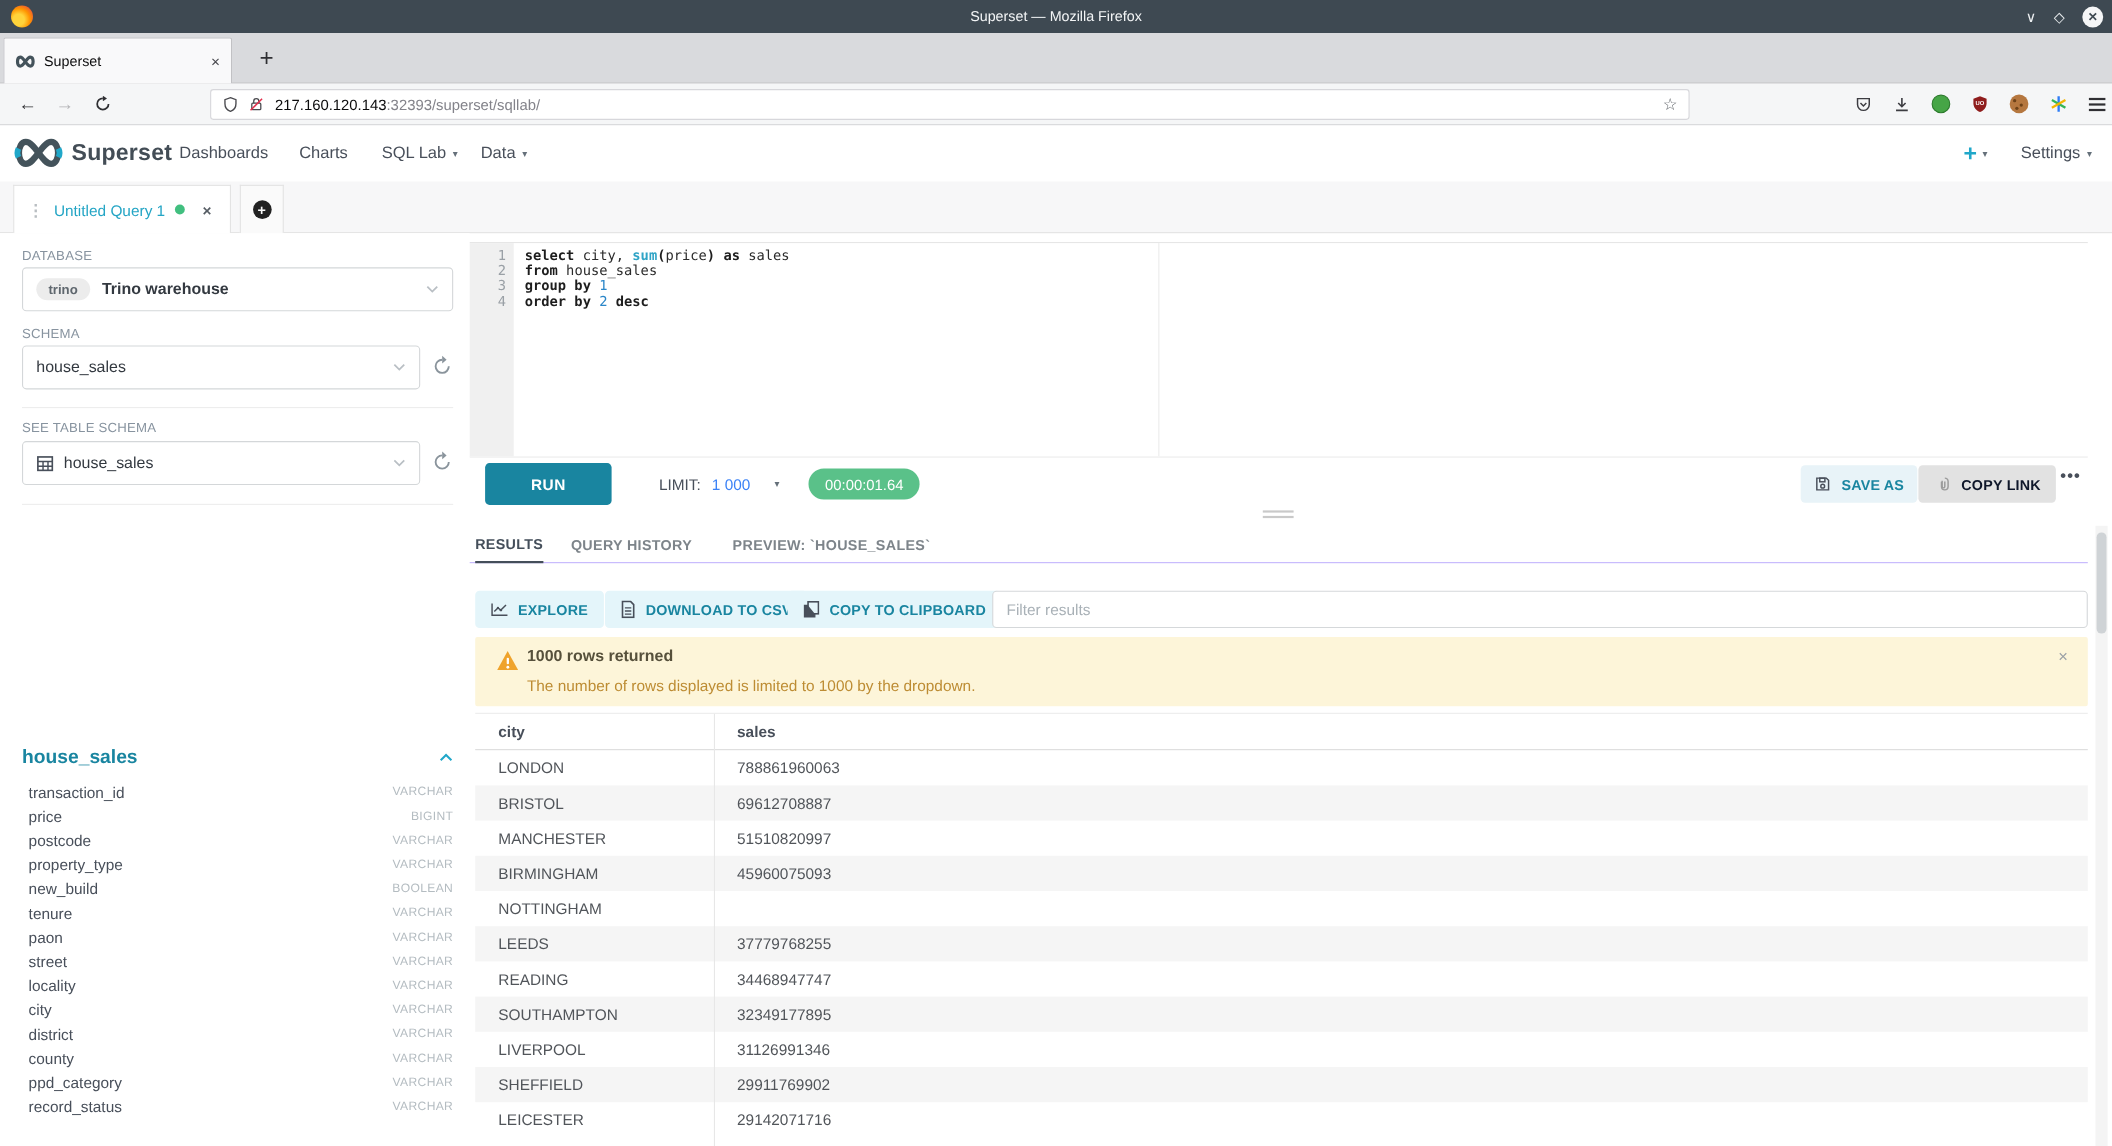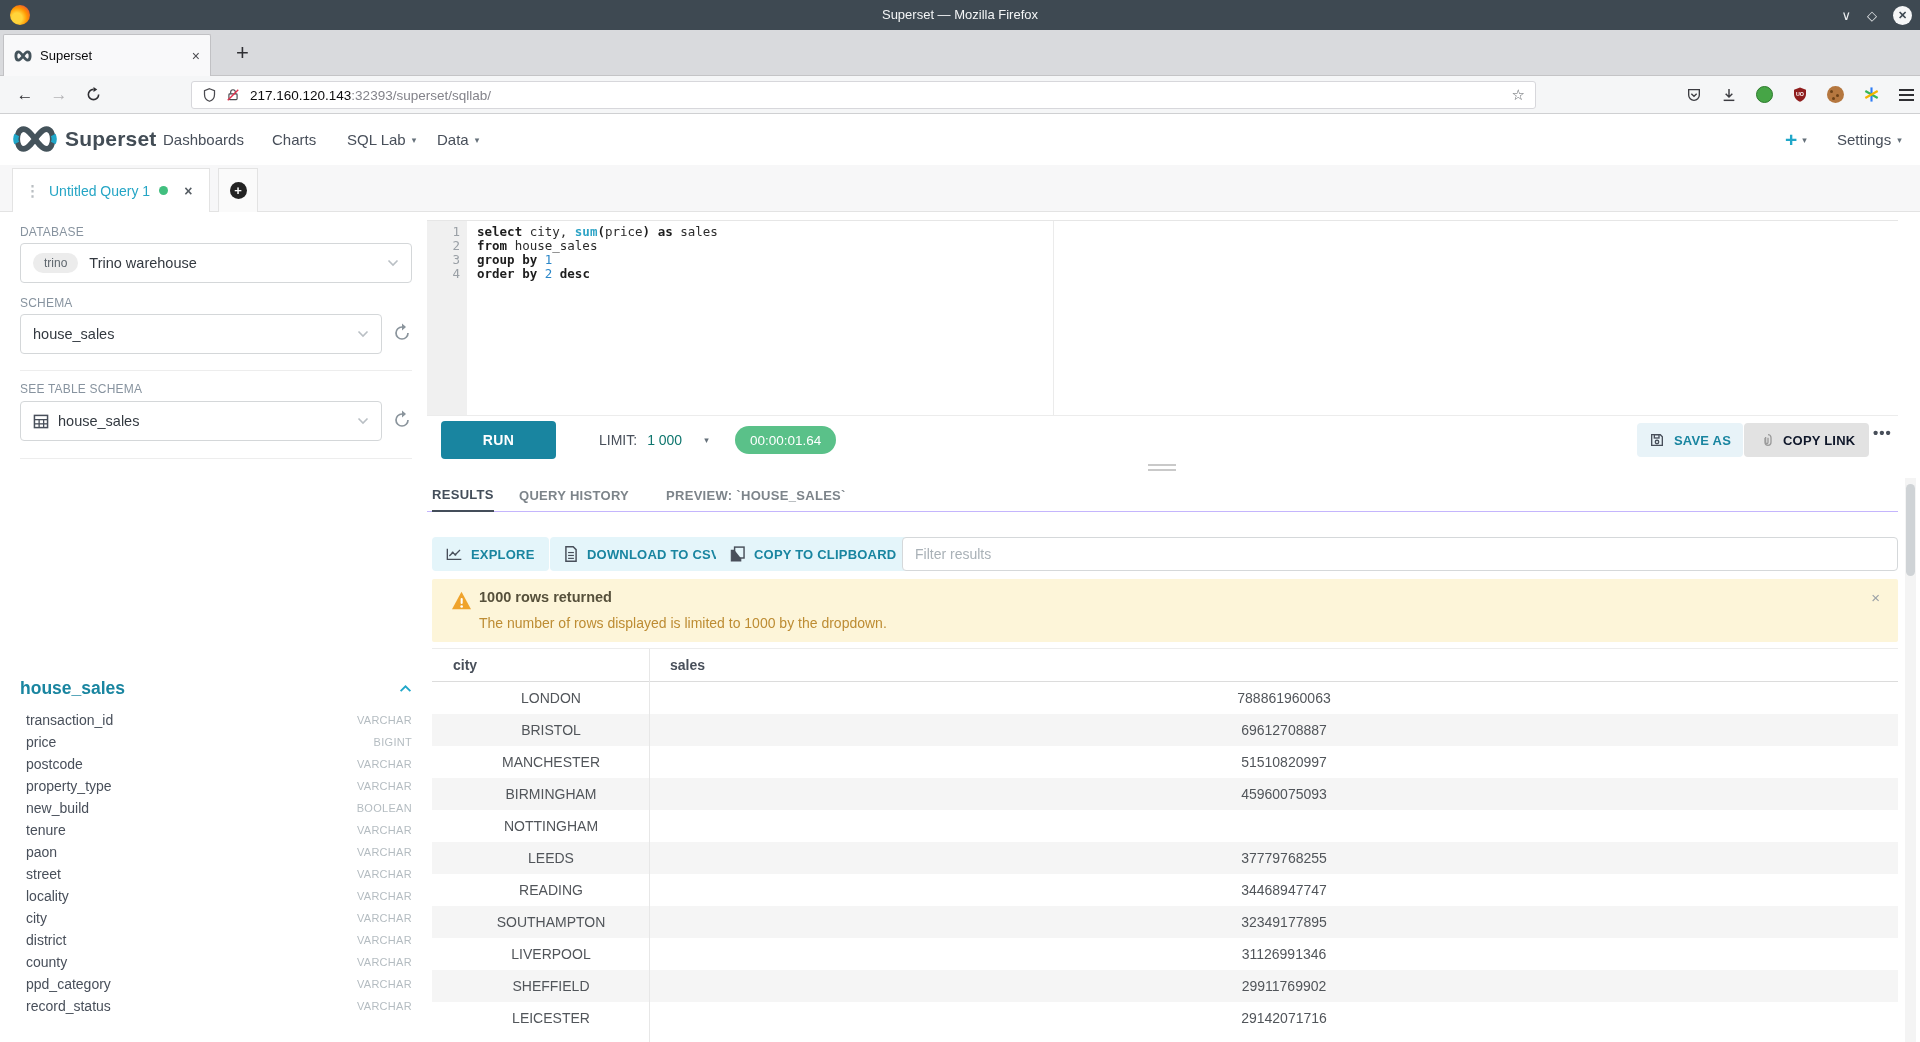--- a/index.html
+++ b/index.html
@@ -89,21 +89,21 @@
   .tok-fn { font-weight:bold; color:#2fa4c6; }
   .tok-num { color:#2a86c8; }
   .tok-paren { font-weight:bold; color:#1d1d1d; }
   .print-margin { position:absolute; left:626px; top:0; bottom:0; width:1px; background:#ebebeb; }
   
   .etoolbar { position:absolute; left:427px; top:415px; width:1471px; height:48px; background:#fff; border-top:1px solid #ececec; }
   .run-btn { position:absolute; left:14px; top:5px; width:115px; height:38px; background:#1985a0; color:#fff;
     border:none; border-radius:4px; font-size:14px; font-weight:bold; letter-spacing:.4px; font-family:inherit; }
   .limit-group { position:absolute; left:172px; top:0; height:48px; display:flex; align-items:center; gap:10px; }
   .limit-label { font-size:14px; color:#484f5a; }
-  .limit-value { font-size:14px; color:#0f766e; }
+  .limit-value { font-size:14px; color:#3b82f6; }
   .timer-pill { position:absolute; left:308px; top:10px; height:28px; padding:0 15px; background:#5ac189;
     border-radius:14px; color:#fff; font-size:13.5px; display:flex; align-items:center; }
   .saveas-btn { position:absolute; left:1210px; top:7px; height:34px; padding:0 12px; background:#e8f3f8;
     border:none; border-radius:4px; display:flex; align-items:center; gap:9px;
     color:#1985a0; font-size:13px; font-weight:bold; font-family:inherit; letter-spacing:.2px; }
   .copylink-btn { position:absolute; left:1317px; top:7px; height:34px; padding:0 14px; background:#e2e2e2;
     border:none; border-radius:4px; display:flex; align-items:center; gap:9px;
     color:#0f172a; font-size:13px; font-weight:bold; font-family:inherit; letter-spacing:.2px; }
   .more-btn { position:absolute; left:1446px; top:8px; font-size:15px; font-weight:bold; color:#484f5a; letter-spacing:1px; }
   
@@ -126,21 +126,21 @@
   .warn-title { position:absolute; left:47px; top:10px; font-size:14.5px; font-weight:bold; color:#56503b; }
   .warn-msg { position:absolute; left:47px; top:36px; font-size:14px; color:#bd8c33; }
   .warn-close { position:absolute; right:18px; top:10px; font-size:15px; color:#9aa0a6; }
   
   .rtable { position:absolute; left:432px; top:648px; width:1466px; height:394px; border-top:1px solid #ececec; }
   .rtable-colline { position:absolute; left:217px; top:0; bottom:0; width:1px; background:#e7e7e7; }
   .rtable-head { display:flex; height:33px; border-bottom:1px solid #dcdcdc; background:#fff; }
   .rtable-head div { font-size:14px; font-weight:bold; color:#484f5a; line-height:33px; padding-left:21px; }
   .rtable-head .c1, .rrow .c1 { width:217px; }
   .rtable-head .c2, .rrow .c2 { flex:1; }
-  .rrow { display:flex; height:32px;text-align:center; }
+  .rrow { display:flex; height:32px; }
   .rrow div { font-size:14px; color:#51555a; line-height:32px; padding-left:21px; }
   .rtable-body .rrow:nth-child(even) { background:#f5f5f5; }
   
   .scrolltrack { position:absolute; left:1905px; top:478px; width:11px; height:564px; background:#f4f4f4; }
   .scrollthumb { position:absolute; left:1px; top:6px; width:9px; height:92px; background:#cfd3d6; border-radius:5px; }
   svg { display:block; }
 </style>
 </head>
 <body>
 
@@ -262,21 +262,21 @@
       <span class="qtab-dot"></span>
       <span class="qtab-close">×</span>
     </div>
     <div class="addtab">
       <span class="addtab-circle">+</span>
     </div>
   </div>
 
   <div class="sidebar">
     <div class="side-label" style="top:13px;">DATABASE</div>
-    <div class="sel" style="top:31px; width:392px;">
+    <div class="sel" style="top:31px; width:392px;font-weight:bold;">
       <span class="pill">trino</span>
       <span class="sel-text" style="margin-left:11px;">Trino warehouse</span>
       <svg class="sel-chevron" width="12" height="8" viewBox="0 0 12 8">
         <path d="M1.5 1.5 L6 6 L10.5 1.5" fill="none" stroke="#b9bfc4" stroke-width="1.6"></path>
       </svg>
     </div>
     <div class="side-label" style="top:84px;">SCHEMA</div>
     <div class="sel" style="top:102px; width:362px;">
       <span class="sel-text">house_sales</span>
       <svg class="sel-chevron" width="12" height="8" viewBox="0 0 12 8">

